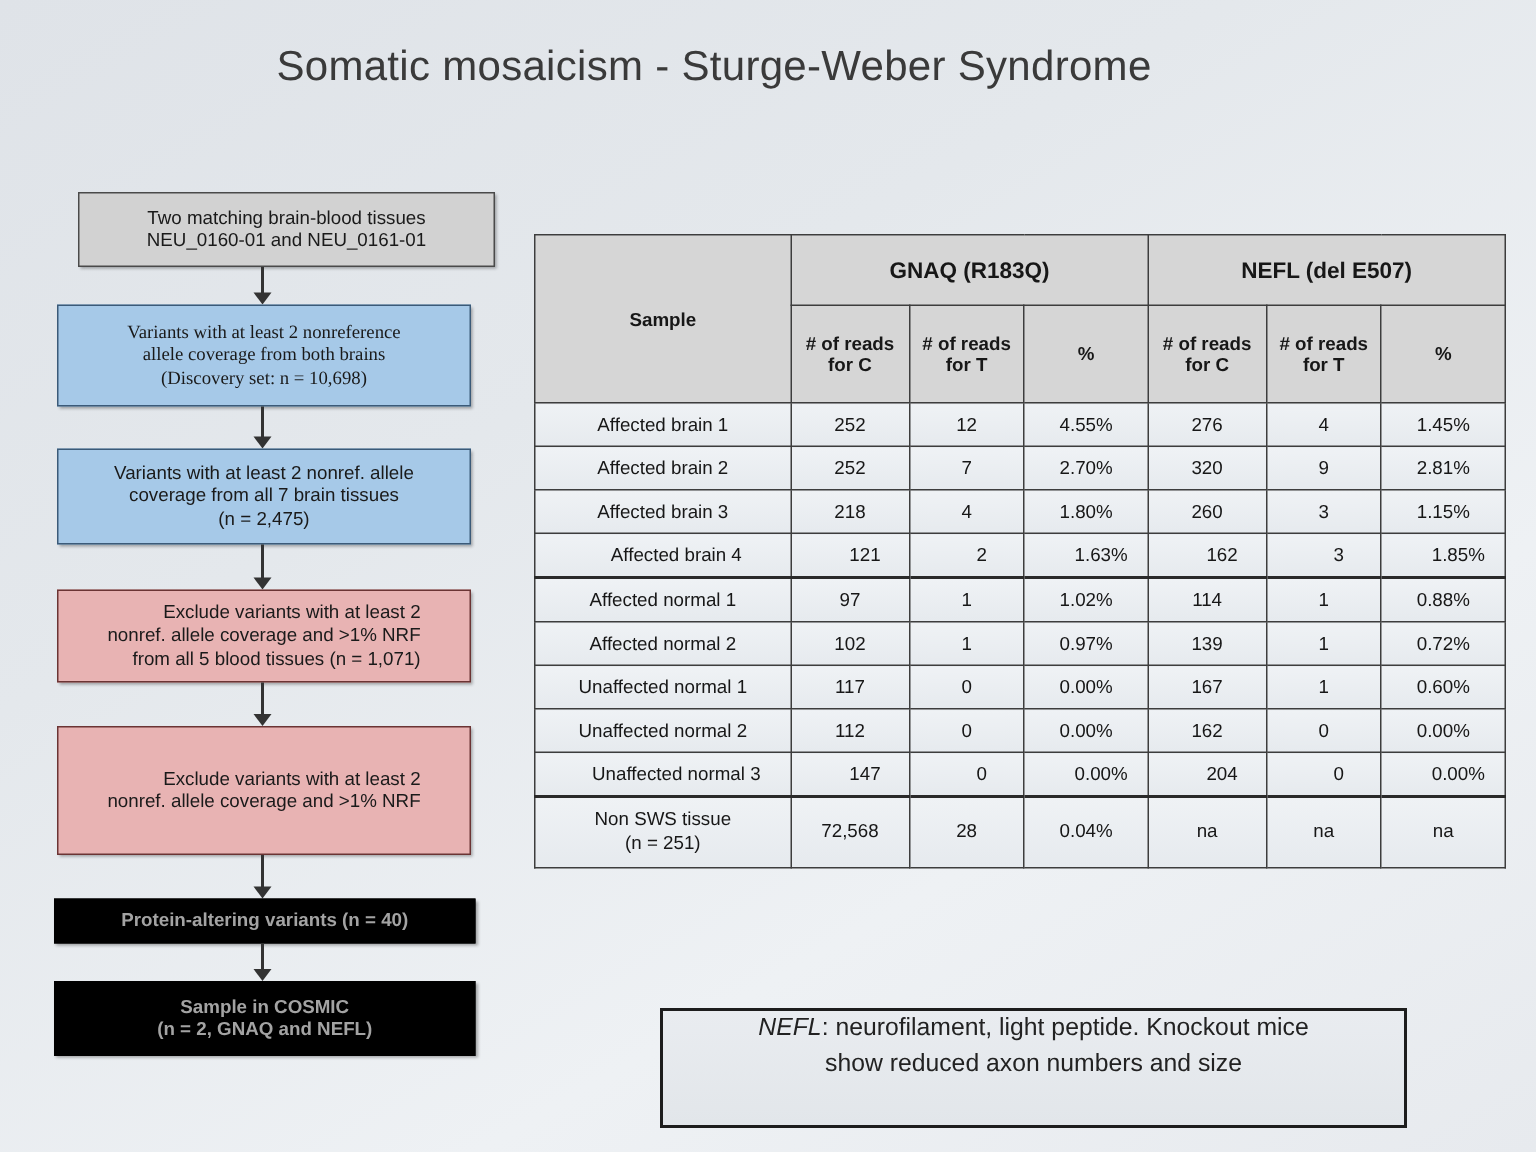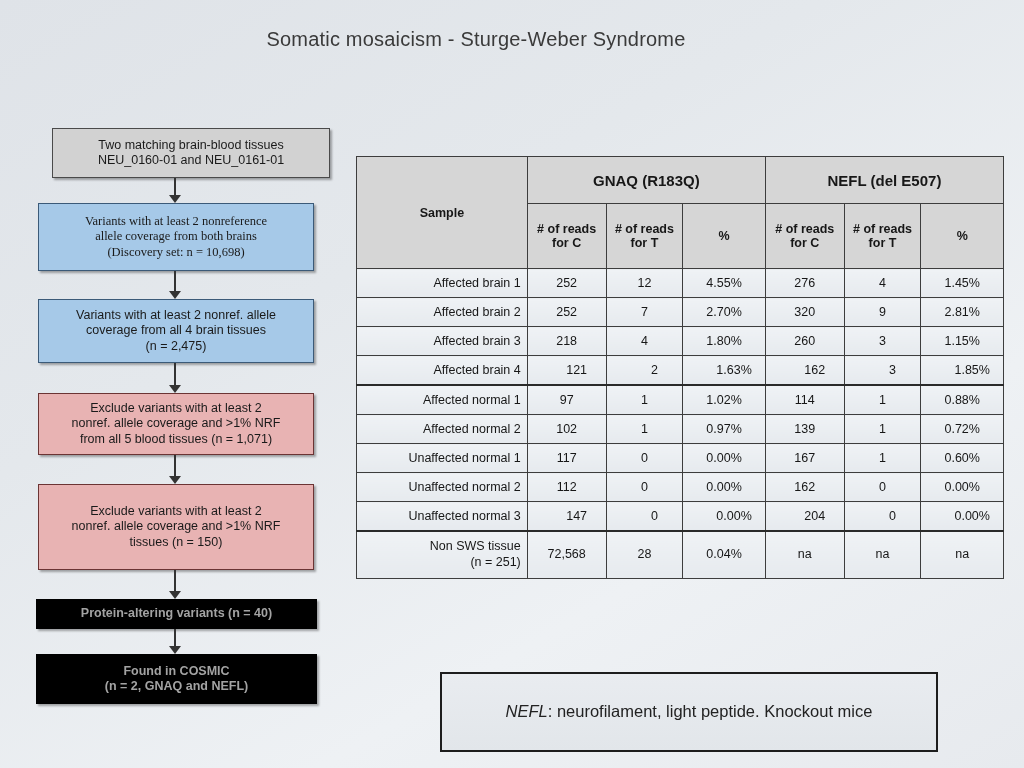--- a/index.html
+++ b/index.html
@@ -5,36 +5,36 @@
   html,body{margin:0;padding:0;}
   body{
     width:1024px;height:768px;overflow:hidden;position:relative;
     font-family:"Liberation Sans",sans-serif;
     background:linear-gradient(150deg,#dfe3e8 0%,#e4e8ec 35%,#eef1f4 70%,#e7eaee 100%);
   }
 
   
   #slide-title{
     position:absolute;left:0;top:28px;width:952px;text-align:center;
-    font-size:20px;color:#3a3a3a;letter-spacing:.2px;white-space:nowrap;
+    font-size:28px;color:#3a3a3a;letter-spacing:.2px;white-space:nowrap;
   }
 
   
   #flowchart{position:absolute;left:0;top:0;width:340px;height:768px;}
   .fbox{
     position:absolute;box-sizing:border-box;
     display:flex;align-items:center;justify-content:center;text-align:center;
     font-size:12.5px;line-height:1.22;color:#1a1a1a;
     border:1px solid #4a4a4a;
     box-shadow:1.5px 1.5px 2px rgba(0,0,0,.32);
     padding:2px 4px;
   }
   .fbox.gray{background:#d2d2d2;}
   .fbox.blue{background:#a6c9e8;border-color:#3b5a78;}
-  .fbox.pink{background:#e8b3b3;border-color:#6b3434;}
+  .fbox.pink{background:#e8b3b3;border-color:#6b3434;text-align:right;}
   .fbox.black{background:#000;color:#a3a3a3;border-color:#000;font-weight:bold;font-size:12.5px;}
   .arrow{position:absolute;width:16px;}
   .arrow .stem{position:absolute;left:7px;top:0;width:1.6px;background:#333;}
   .arrow .head{
     position:absolute;left:2px;width:0;height:0;
     border-left:6px solid transparent;border-right:6px solid transparent;
     border-top:8px solid #333;
   }
 
   
@@ -45,37 +45,37 @@
   }
   #data-table th,#data-table td{
     border:1px solid #3d3d3d;
     padding:2px 4px;text-align:center;vertical-align:middle;
     background:linear-gradient(180deg,#eff2f5 0%,#e6eaee 100%);
   }
   #data-table thead th{
     background:#d6d6d6;font-weight:bold;font-size:12.5px;
   }
   #data-table th.sample-head{font-weight:bold;}
-  #data-table td.sample{font-weight:normal;padding:0 6px;text-align:right;}
+  #data-table td.sample{font-weight:normal;padding:0 6px;}
   #data-table tbody tr td{height:24px;}
   #data-table tbody tr.group-end td{border-bottom:2px solid #2a2a2a;padding-left:24px;}
   #data-table tbody tr.last-row td{height:42px;line-height:1.25;}
   .col-sample{width:168px;margin-top:48px;}
   .col-reads{width:80px;}
   .col-pct{width:80px;}
   #data-table thead tr:first-child th{height:42px;}
   #data-table thead tr:nth-child(2) th{height:60px;text-align:center;}
   #data-table .grouphead{font-size:15px;}
 
   
   #caption-box{
     position:absolute;left:440px;top:672px;width:498px;height:80px;
     box-sizing:border-box;border:2px solid #1d1d1d;
     background:linear-gradient(180deg,#e9ecf0 0%,#e2e6ea 100%);
-    display:flex;flex-direction:column;align-items:center;justify-content:center;
+    display:flex;flex-direction:column;align-items:center;
     font-size:16.5px;color:#222;line-height:1.45;text-align:center;
   }
   #caption-box .ln{white-space:nowrap;}
   #caption-box i{font-style:italic;}
 </style>
 </head>
 <body>
 
 <div id="slide-title">Somatic mosaicism - Sturge-Weber Syndrome</div>
 
@@ -97,21 +97,21 @@
         <div>(Discovery set: n = 10,698)</div>
       </div>
     </div>
     <div class="arrow" style="left: 167px; top: 271px; height: 28px;">
       <div class="stem" style="height: 21px;"></div>
       <div class="head" style="top: 20px;"></div>
     </div>
     <div class="fbox blue" style="left: 38px; top: 299px; width: 276px; height: 64px;">
       <div>
         <div>Variants with at least 2 nonref. allele</div>
-        <div>coverage from all 4 brain tissues</div>
+        <div>coverage from all 7 brain tissues</div>
         <div>(n = 2,475)</div>
       </div>
     </div>
     <div class="arrow" style="left: 167px; top: 363px; height: 30px;">
       <div class="stem" style="height: 23px;"></div>
       <div class="head" style="top: 22px;"></div>
     </div>
     <div class="fbox pink" style="left: 38px; top: 393px; width: 276px; height: 62px;">
       <div>
         <div>Exclude variants with  at least 2</div>
@@ -120,39 +120,38 @@
       </div>
     </div>
     <div class="arrow" style="left: 167px; top: 455px; height: 29px;">
       <div class="stem" style="height: 22px;"></div>
       <div class="head" style="top: 21px;"></div>
     </div>
     <div class="fbox pink" style="left: 38px; top: 484px; width: 276px; height: 86px;">
       <div>
         <div>Exclude variants with  at least 2</div>
         <div>nonref. allele coverage and &gt;1% NRF</div>
-        <div>tissues (n = 150)</div>
       </div>
     </div>
     <div class="arrow" style="left: 167px; top: 570px; height: 29px;">
       <div class="stem" style="height: 22px;"></div>
       <div class="head" style="top: 21px;"></div>
     </div>
     <div class="fbox black" style="left: 36px; top: 599px; width: 281px; height: 30px;">
       <div>
         <div>Protein-altering variants (n = 40)</div>
       </div>
     </div>
     <div class="arrow" style="left: 167px; top: 629px; height: 25px;">
       <div class="stem" style="height: 18px;"></div>
       <div class="head" style="top: 17px;"></div>
     </div>
     <div class="fbox black" style="left: 36px; top: 654px; width: 281px; height: 50px;">
       <div>
-        <div>Found in COSMIC</div>
+        <div>Sample in COSMIC</div>
         <div>(n = 2, GNAQ and NEFL)</div>
       </div>
     </div>
   </div>
 
 <table id="data-table">
   <thead>
     <tr>
       <th class="sample-head col-sample" rowspan="2">Sample</th>
       <th class="grouphead" colspan="3">GNAQ (R183Q)</th>
@@ -275,13 +274,14 @@
         <td>0.04%</td>
         <td>na</td>
         <td>na</td>
         <td>na</td>
       </tr>
     </tbody>
 </table>
 
 <div id="caption-box">
   <div class="ln"><i>NEFL</i><span>: neurofilament, light peptide. Knockout mice</span></div>
+  <div class="ln">show reduced axon numbers and size</div>
 </div>
 
 </body></html>

